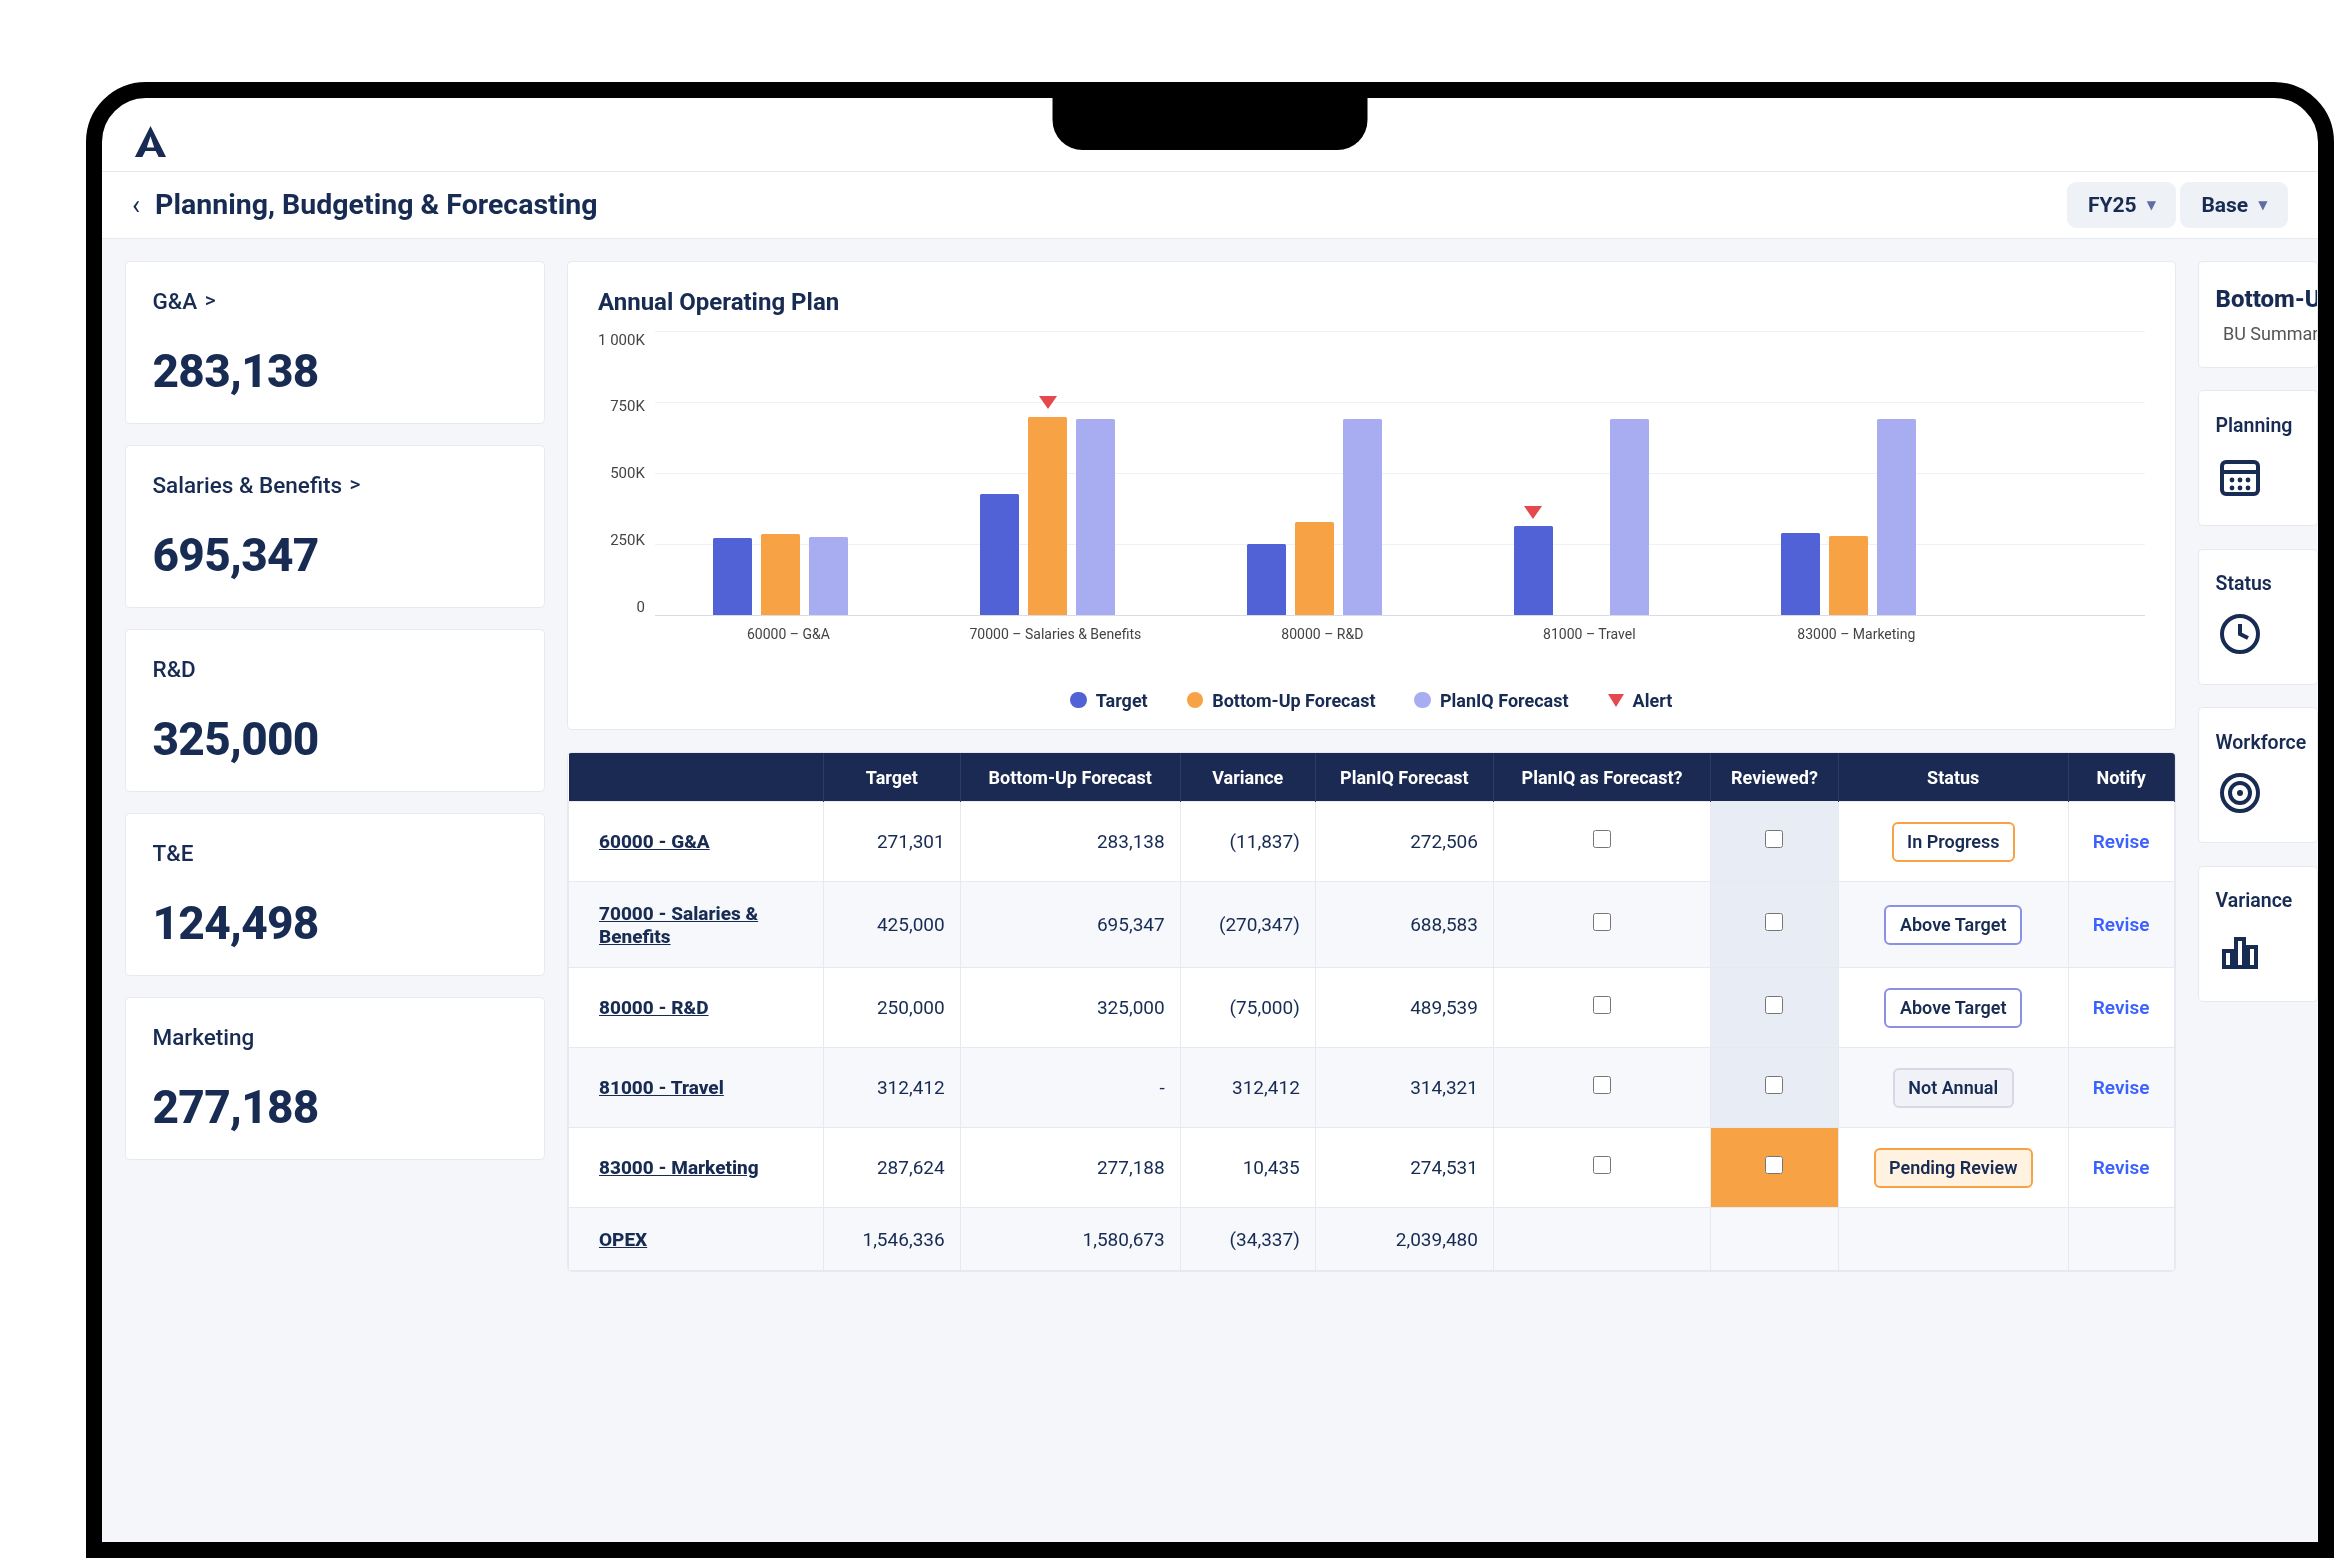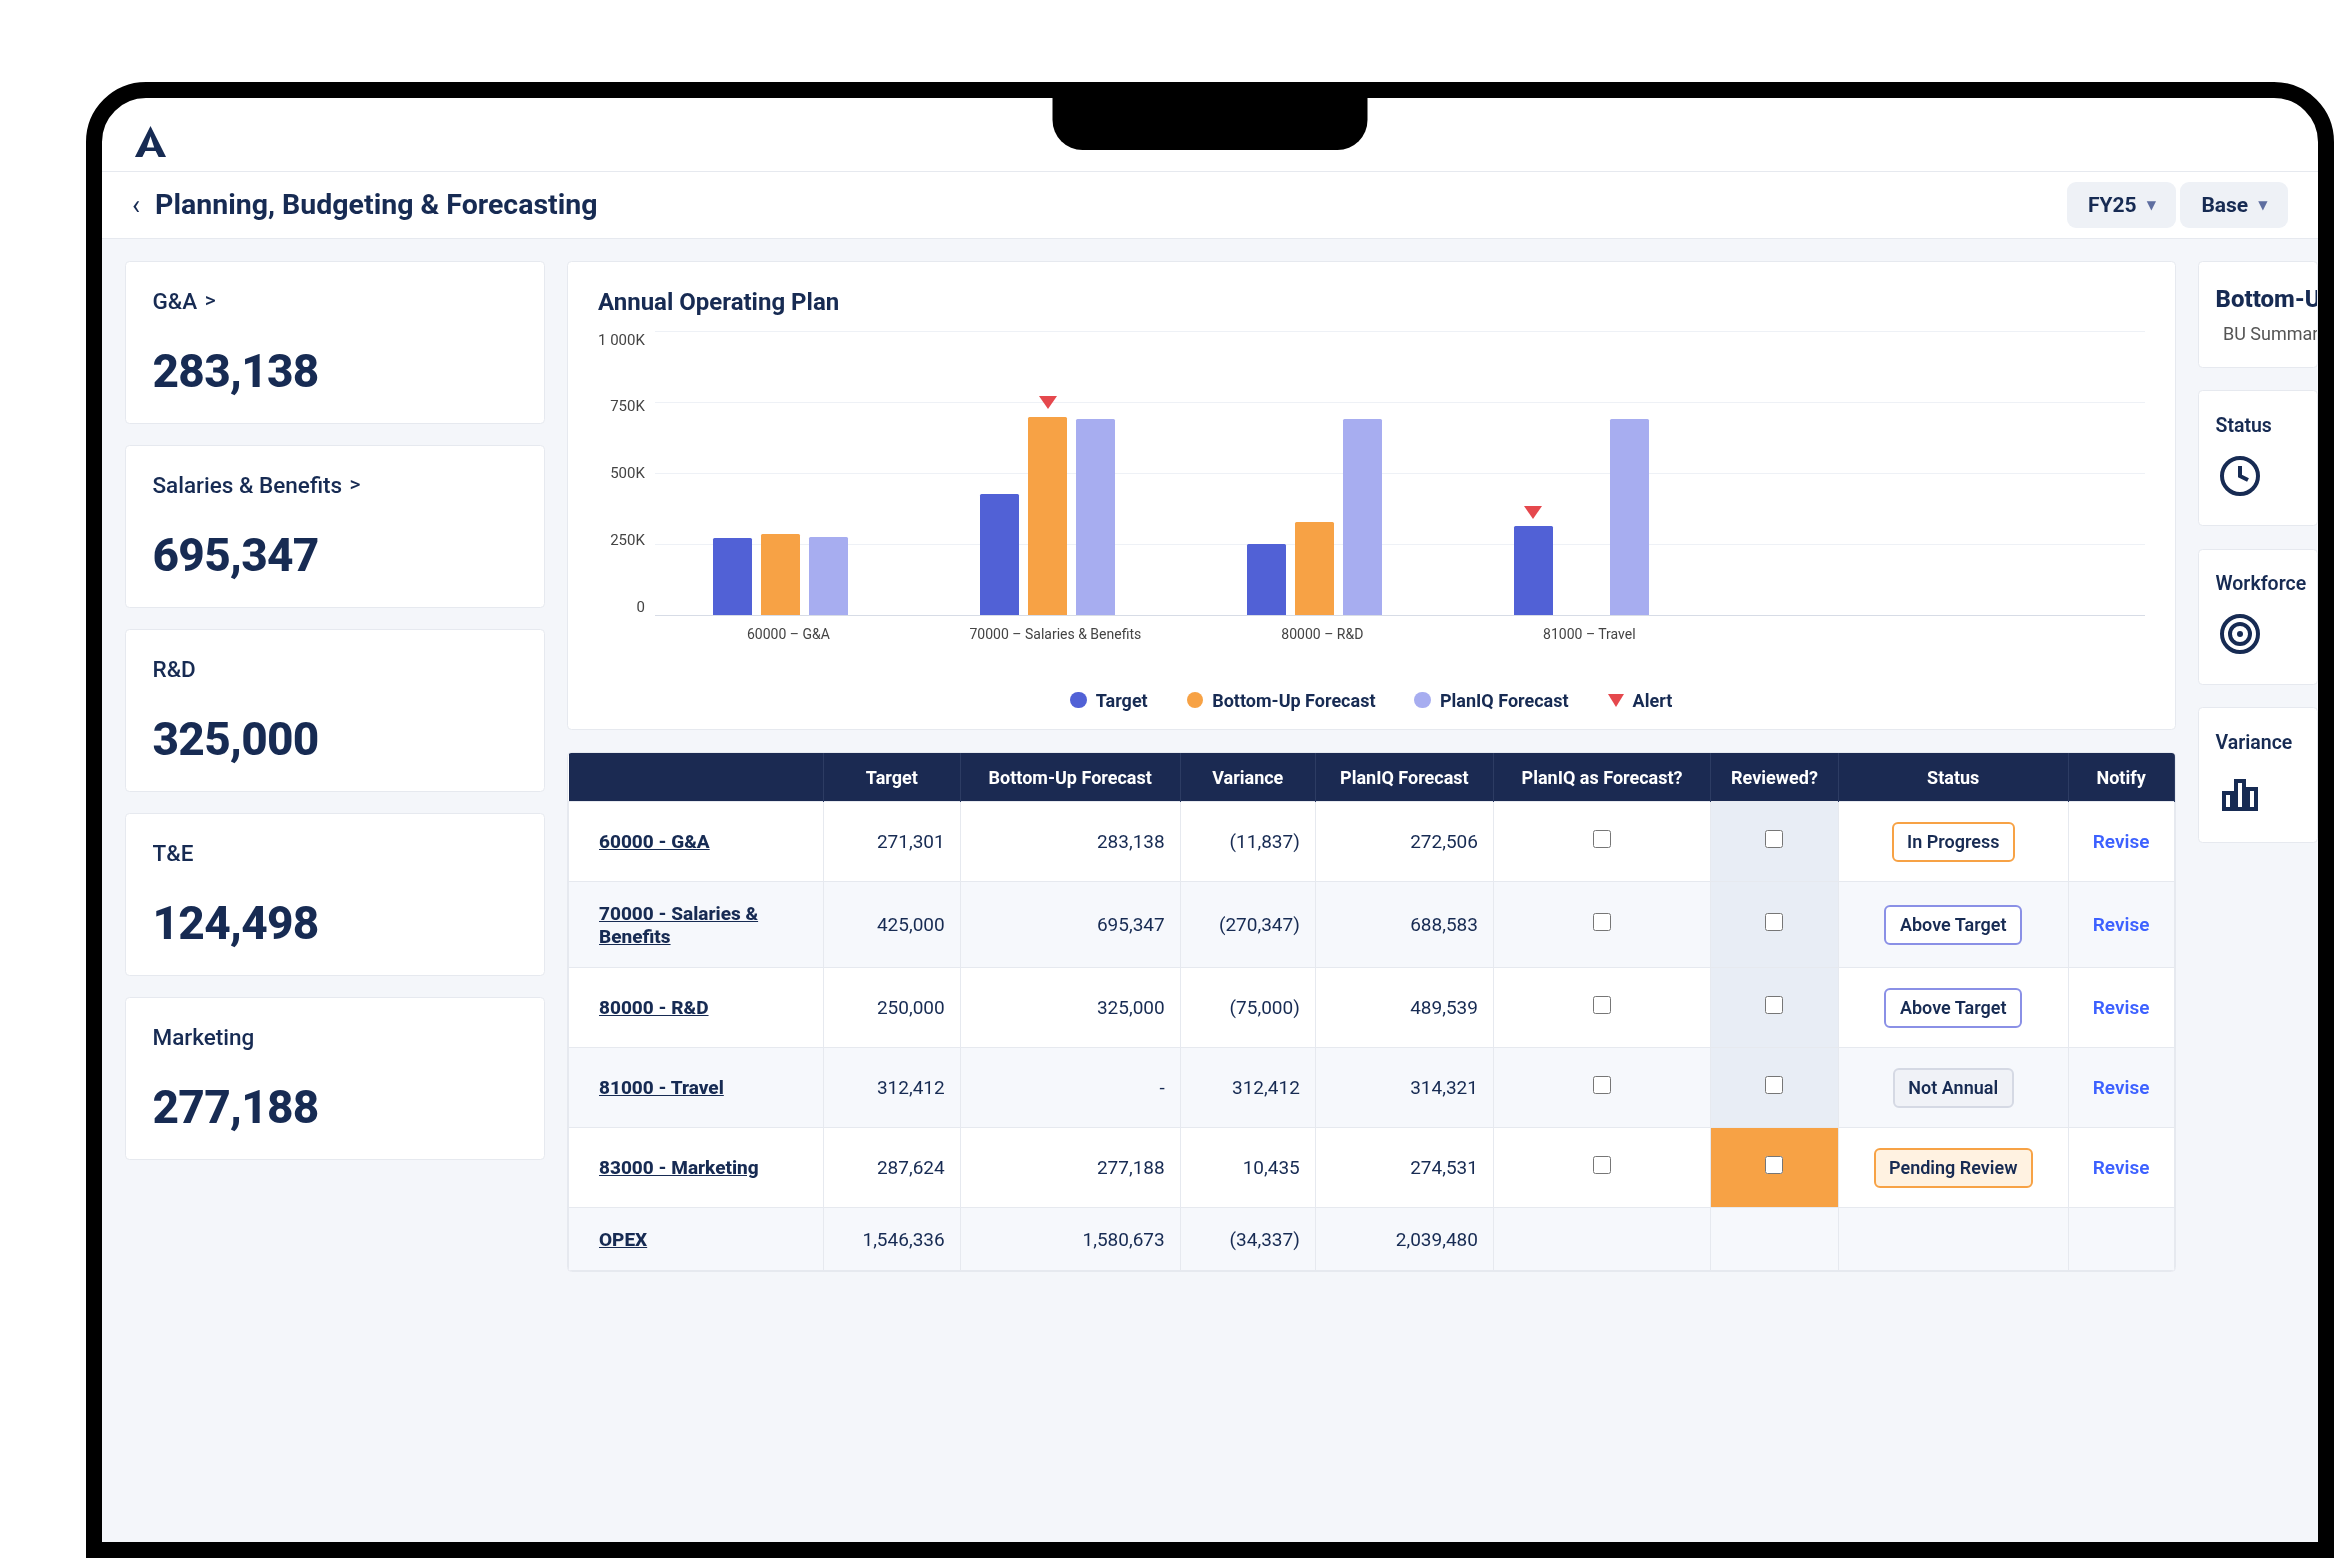--- a/index.html
+++ b/index.html
@@ -284,20 +284,26 @@
                   <div class="bar planiq" style="height: 196px;"></div>
                   <div class="cat-label" style="width: 210px; left: -30px;">80000 – R&amp;D</div>
                 </div>
                 <div class="group" style="left: 859px; width: 150px;">
                   <div class="bar target" style="height: 89px;"></div>
                   <div class="bar bottomup" style="height: 0px;"></div>
                   <div class="bar planiq" style="height: 196px;"></div>
                   <div class="cat-label" style="width: 210px; left: -30px;">81000 – Travel</div>
                 </div>
                 <div class="alert-marker" style="left: 869px; bottom: 96px;"></div>
+                <div class="group" style="left: 1126px; width: 150px;">
+                  <div class="bar target" style="height: 82px;"></div>
+                  <div class="bar bottomup" style="height: 79px;"></div>
+                  <div class="bar planiq" style="height: 196px;"></div>
+                  <div class="cat-label" style="width: 210px; left: -30px;">83000 – Marketing</div>
+                </div>
               </div>
           </div>
           <div class="legend">
             <div class="legend-item">
                 <span class="swatch target"></span>
                 <span>Target</span>
               </div>
             <div class="legend-item">
                 <span class="swatch bottomup"></span>
                 <span>Bottom-Up Forecast</span>
@@ -405,20 +411,33 @@
           <h3>Bottom-Up Forecast</h3>
           <div class="sub">
             <svg width="19.5" height="19.5" viewBox="0 0 24 24">
                 <circle cx="12" cy="12" r="9" fill="none" stroke="#555" stroke-width="2"></circle>
                 <path d="M12 7v5l3 2" stroke="#555" stroke-width="2" fill="none"></path>
               </svg>
             <span>BU Summary</span>
           </div>
         </div>
         <div class="right-card">
+          <div class="small-label">Planning</div>
+          <svg class="right-icon" viewBox="0 0 24 24">
+              <rect x="3" y="5" width="18" height="16" rx="2" fill="none" stroke="currentColor" stroke-width="2"></rect>
+              <path d="M3 10h18" stroke="currentColor" stroke-width="2"></path>
+              <circle cx="8" cy="14" r="1.2" fill="currentColor"></circle>
+              <circle cx="12" cy="14" r="1.2" fill="currentColor"></circle>
+              <circle cx="16" cy="14" r="1.2" fill="currentColor"></circle>
+              <circle cx="8" cy="18" r="1.2" fill="currentColor"></circle>
+              <circle cx="12" cy="18" r="1.2" fill="currentColor"></circle>
+              <circle cx="16" cy="18" r="1.2" fill="currentColor"></circle>
+            </svg>
+        </div>
+        <div class="right-card">
           <div class="small-label">Status</div>
           <svg class="right-icon" viewBox="0 0 24 24">
               <circle cx="12" cy="12" r="9" fill="none" stroke="currentColor" stroke-width="2"></circle>
               <path d="M12 7v5l4 2" stroke="currentColor" stroke-width="2" fill="none"></path>
             </svg>
         </div>
         <div class="right-card">
           <div class="small-label">Workforce</div>
           <svg class="right-icon" viewBox="0 0 24 24">
               <circle cx="12" cy="12" r="9" fill="none" stroke="currentColor" stroke-width="2"></circle>

